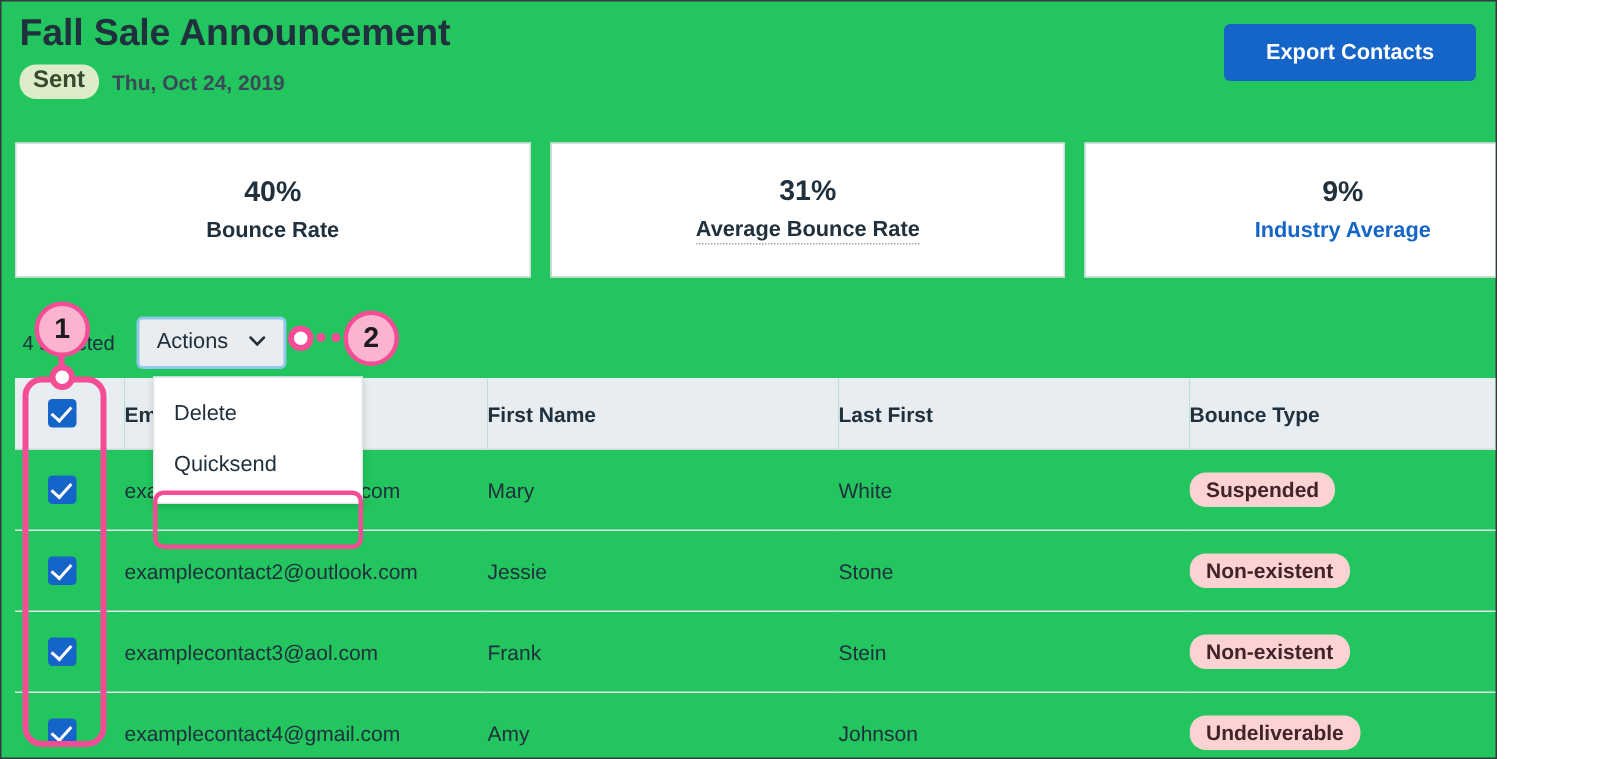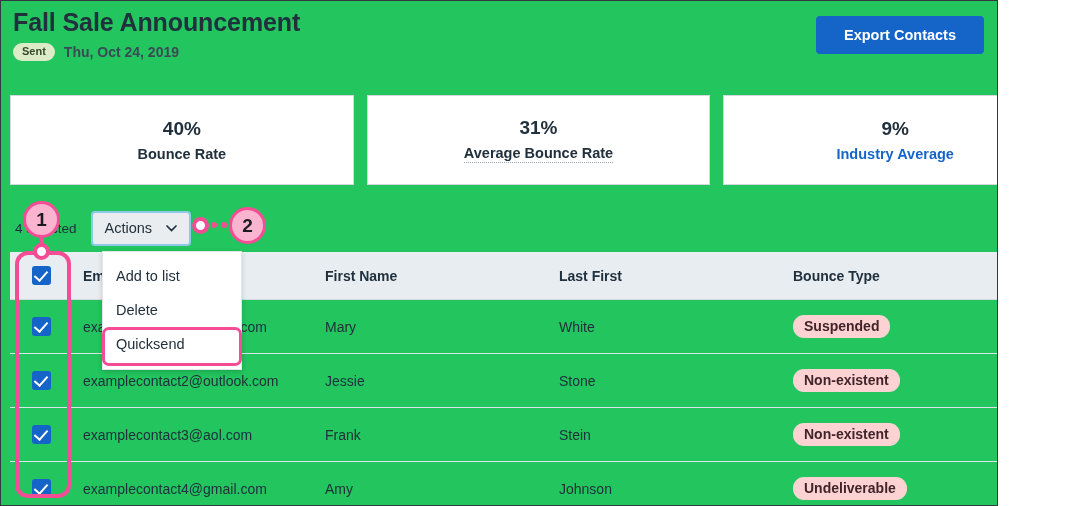--- a/index.html
+++ b/index.html
@@ -34,21 +34,21 @@
   .meta-row {
     position: absolute;
     left: 12px; top: 42px;
     display: flex;
     align-items: center;
     gap: 9px;
   }
   .status-badge {
     background: #dcecc8;
     color: #354a2c;
-    font-size: 11px;
+    font-size: 16px;
     font-weight: bold;
     border-radius: 11px;
     padding: 3px 9px 4px 9px;
     line-height: 1;
   }
   .sent-date {
     font-size: 14px;
     color: #3b4a57;
     white-space: nowrap;
     font-weight: bold;
@@ -347,21 +347,20 @@
           <td>examplecontact4@gmail.com</td>
           <td>Amy</td>
           <td>Johnson</td>
           <td><span class="type-pill">Undeliverable</span></td>
         </tr>
       </tbody>
     </table>
   </div>
 
   <div class="menu">
-    <div class="menu-item">Add to list</div>
     <div class="menu-item">Delete</div>
     <div class="menu-item">Quicksend</div>
   </div>
 
   <div class="hl-delete"></div>
   <div class="hl-checkcol"></div>
 
   <div class="lead-line" id="lead-1"></div>
   <div class="dot-ring" id="ring-1"></div>
   <div class="callout" id="callout-1">1</div>

